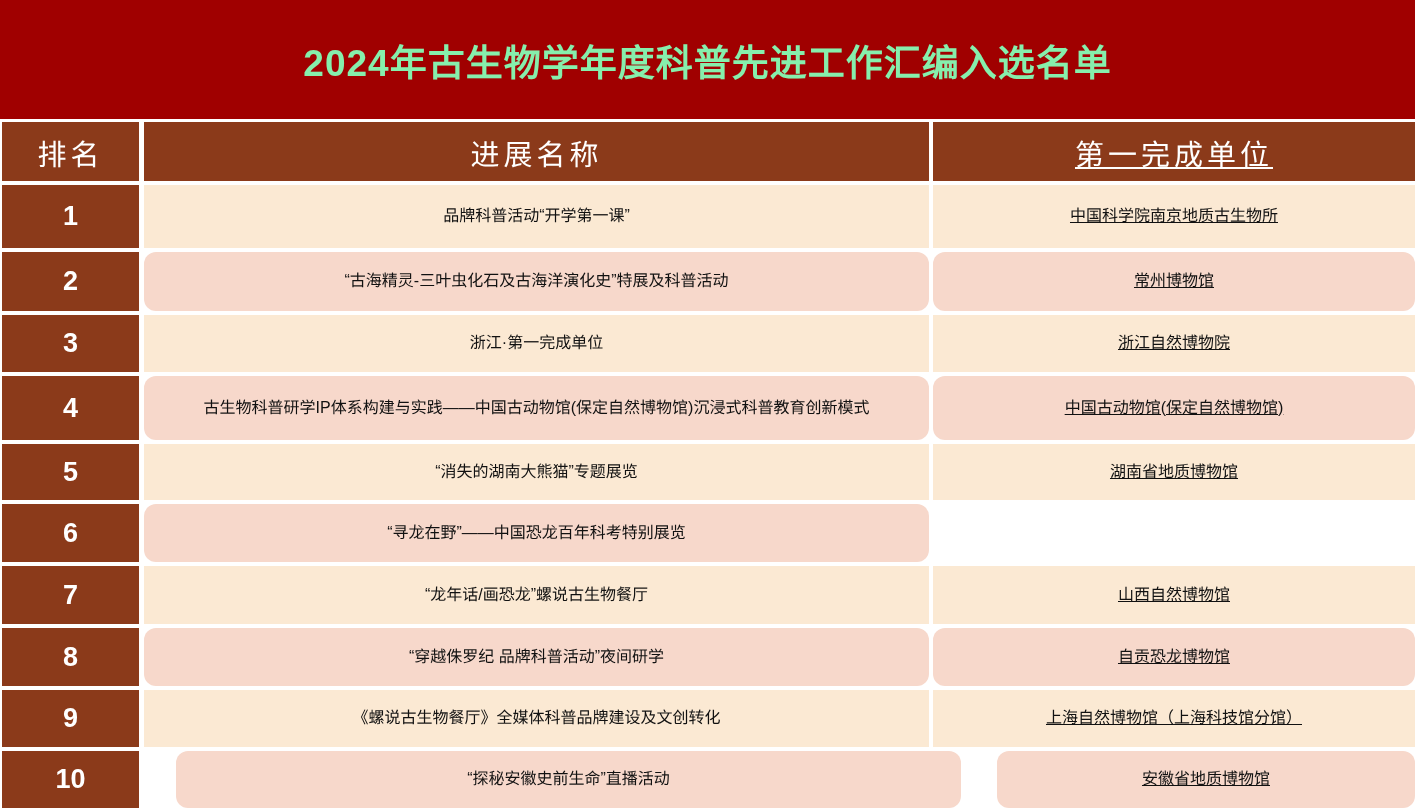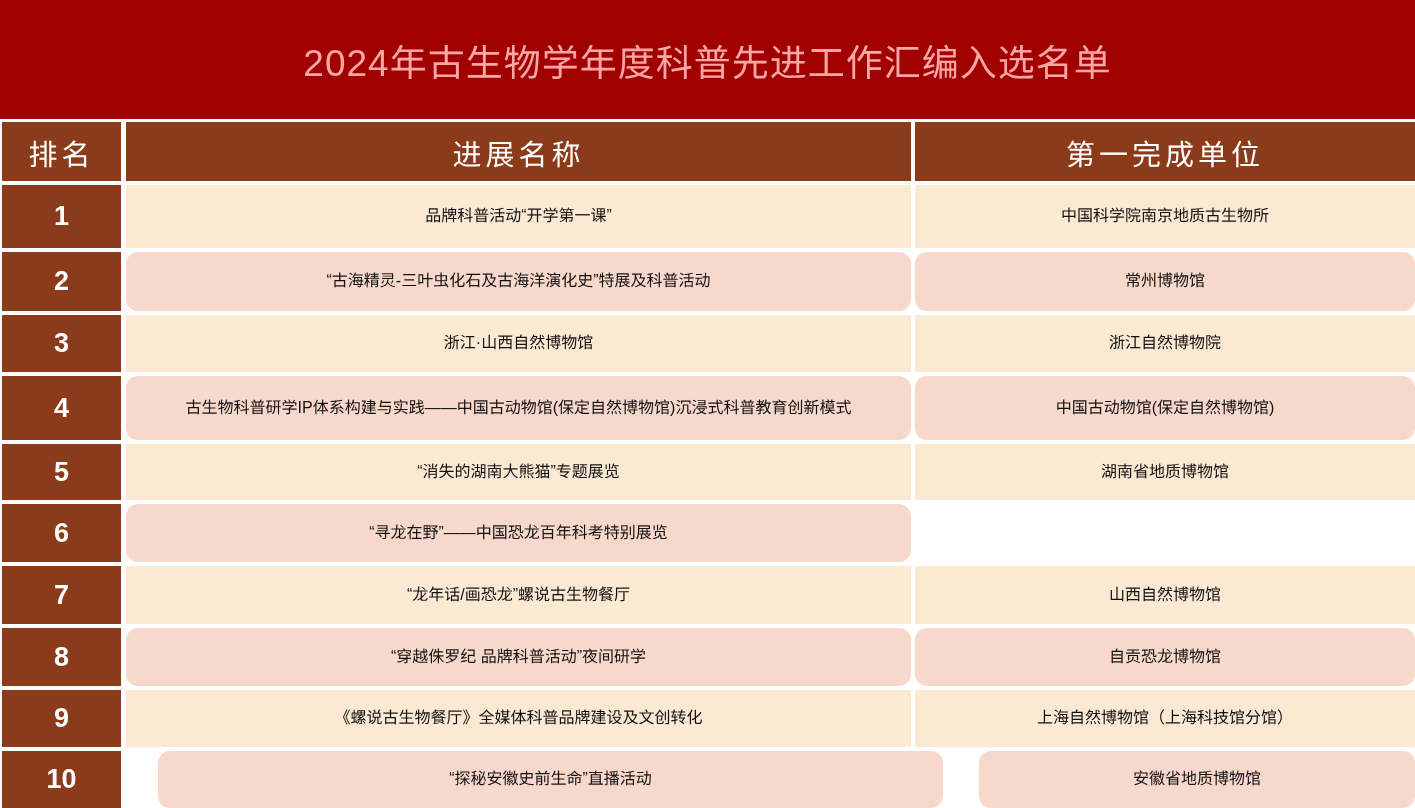--- a/index.html
+++ b/index.html
@@ -18,35 +18,35 @@
     background:var(--gap);
     font-family:"Liberation Sans","DejaVu Sans",sans-serif;
   }
   .banner{
     height:119px;
     background:var(--banner-bg);
     display:flex;align-items:center;justify-content:center;
     margin-bottom:3px;
   }
   .banner .title{
-    color:#fca5a5;
+    color:#86efac;
     font-size:37px;
-    font-weight:normal;
+    font-weight:bold;
     letter-spacing:1px;
   }
   .grid{width:1415px;}
   .row{display:flex;margin-bottom:4px;}
   .row:last-child{margin-bottom:0;gap:32px;}
   .cell{
     display:flex;align-items:center;justify-content:center;
     text-align:center;
   }
-  .cell.rank{width:119px;margin-left:2px;margin-right:5px;flex:none;}
+  .cell.rank{width:137px;margin-left:2px;margin-right:5px;flex:none;}
   .cell.name{width:785px;margin-right:4px;flex:none;padding:12px 14px;}
-  .cell.unit{flex:1;padding:0 12px;}
+  .cell.unit{flex:1;padding:0 12px;text-decoration:underline;}
   
   .row.header{height:59px;}
   .row.header .cell{
     background:var(--header-bg);
     color:var(--header-text);
     font-family:"Liberation Serif","DejaVu Serif",serif;
     font-size:29px;
     letter-spacing:4px;
   }
   
@@ -100,21 +100,21 @@
   </div>
 
   <div class="row data pink r2">
     <div class="cell rank">2</div>
     <div class="cell name">“古海精灵-三叶虫化石及古海洋演化史”特展及科普活动</div>
     <div class="cell unit">常州博物馆</div>
   </div>
 
   <div class="row data cream r3">
     <div class="cell rank">3</div>
-    <div class="cell name">浙江·山西自然博物馆</div>
+    <div class="cell name">浙江·第一完成单位</div>
     <div class="cell unit">浙江自然博物院</div>
   </div>
 
   <div class="row data pink r4">
     <div class="cell rank">4</div>
     <div class="cell name">古生物科普研学IP体系构建与实践——中国古动物馆(保定自然博物馆)沉浸式科普教育创新模式</div>
     <div class="cell unit">中国古动物馆(保定自然博物馆)</div>
   </div>
 
   <div class="row data cream r5">

